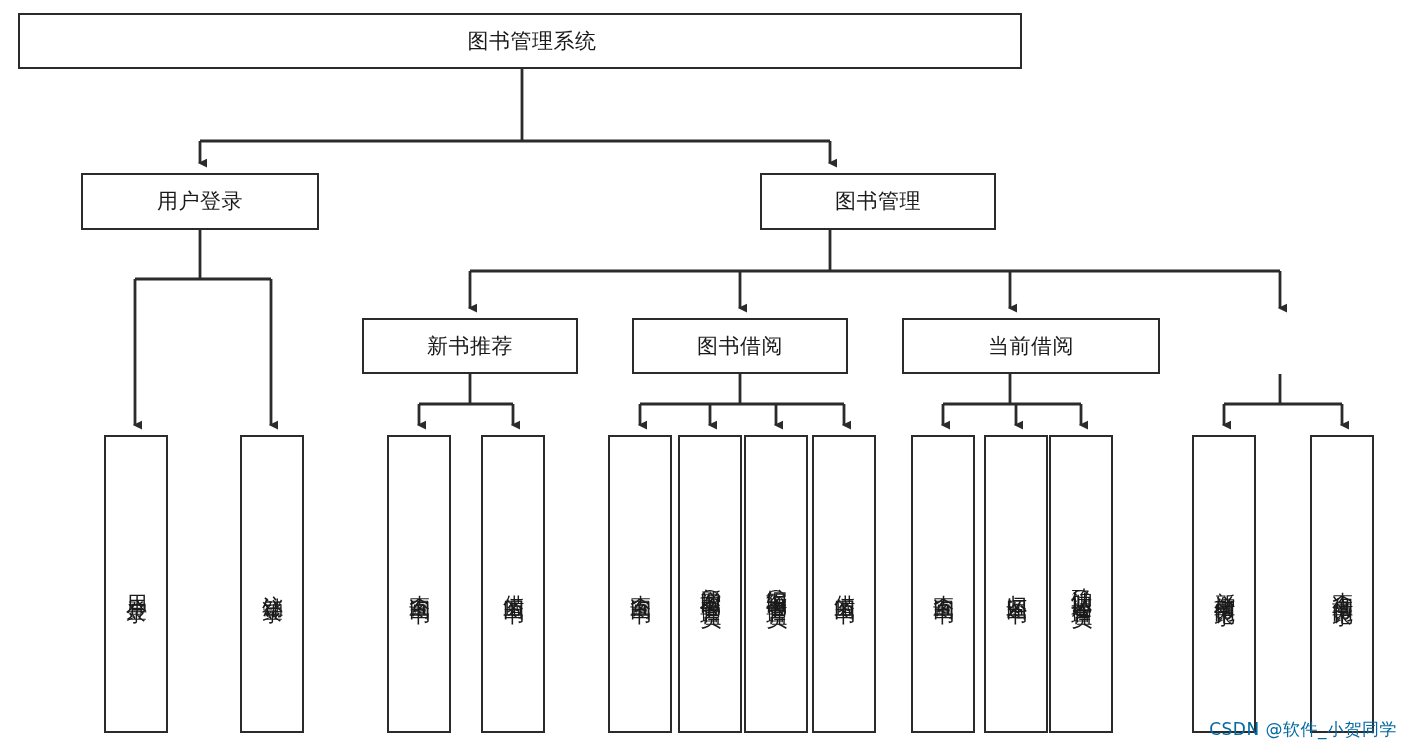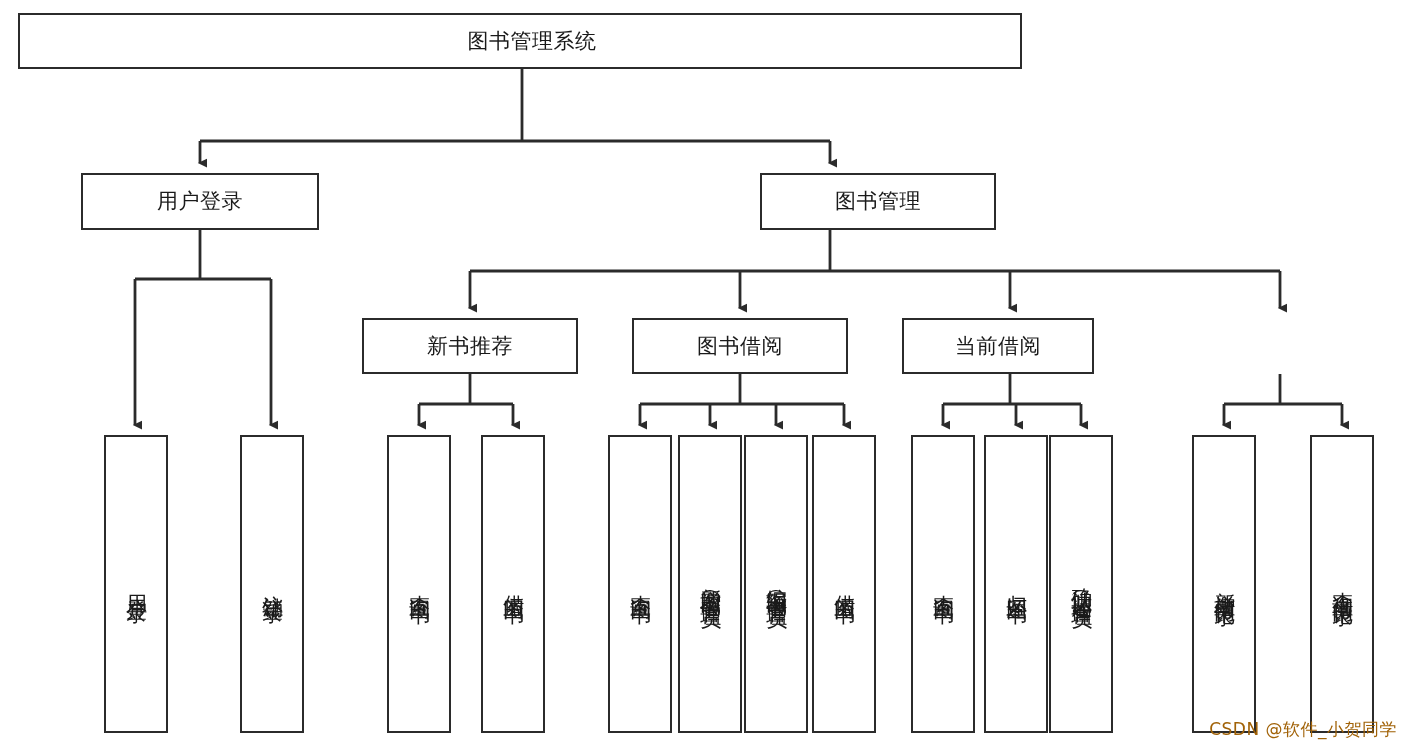--- a/index.html
+++ b/index.html
@@ -56,21 +56,21 @@
     max-height: 284px;
   }
   .node.vertical.tall .label {
     max-height: 292px;
   }
   .watermark {
     position: absolute;
     right: 8px;
     bottom: 6px;
     font-size: 17px;
-    color: #a16207;
+    color: #0369a1;
     letter-spacing: 0.5px;
     white-space: nowrap;
     user-select: none;
   }
 </style>
 </head>
 <body>
 
 <div id="canvas">
 
@@ -134,21 +134,21 @@
   <div class="node" style="left:712px; top:173px; width:236px; height:57px;margin-left:48px;">
     <span class="label">图书管理</span>
   </div>
 
   <div class="node" style="left:632px; top:318px; width:216px; height:56px;">
     <span class="label">图书借阅</span>
   </div>
   <div class="node" style="left:362px; top:318px; width:216px; height:56px;">
     <span class="label">新书推荐</span>
   </div>
-  <div class="node" style="left:902px; top:318px; width:192px; height:56px;">
+  <div class="node" style="left:902px; top:318px; width:258px; height:56px;">
     <span class="label">当前借阅</span>
   </div>
 
   <div class="node vertical" style="left:104px; top:435px; width:64px; height:298px;">
     <span class="label">用户登录</span>
   </div>
   <div class="node vertical" style="left:240px; top:435px; width:64px; height:298px;">
     <span class="label">注销登录</span>
   </div>
   <div class="node vertical" style="left:387px; top:435px; width:64px; height:298px;">

